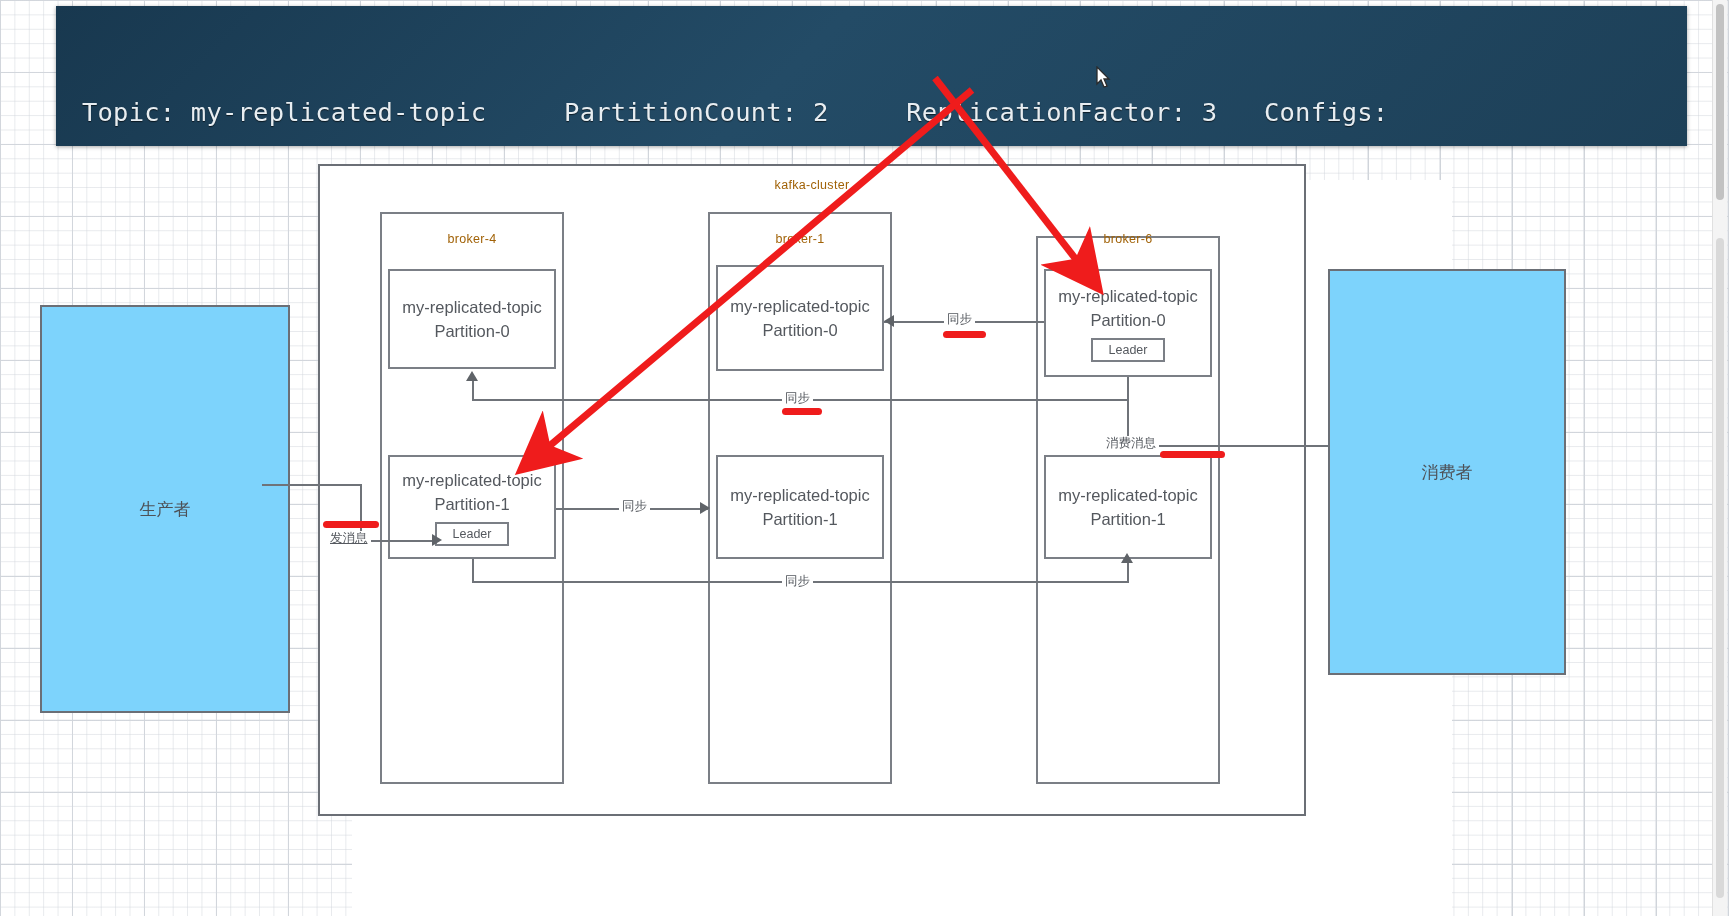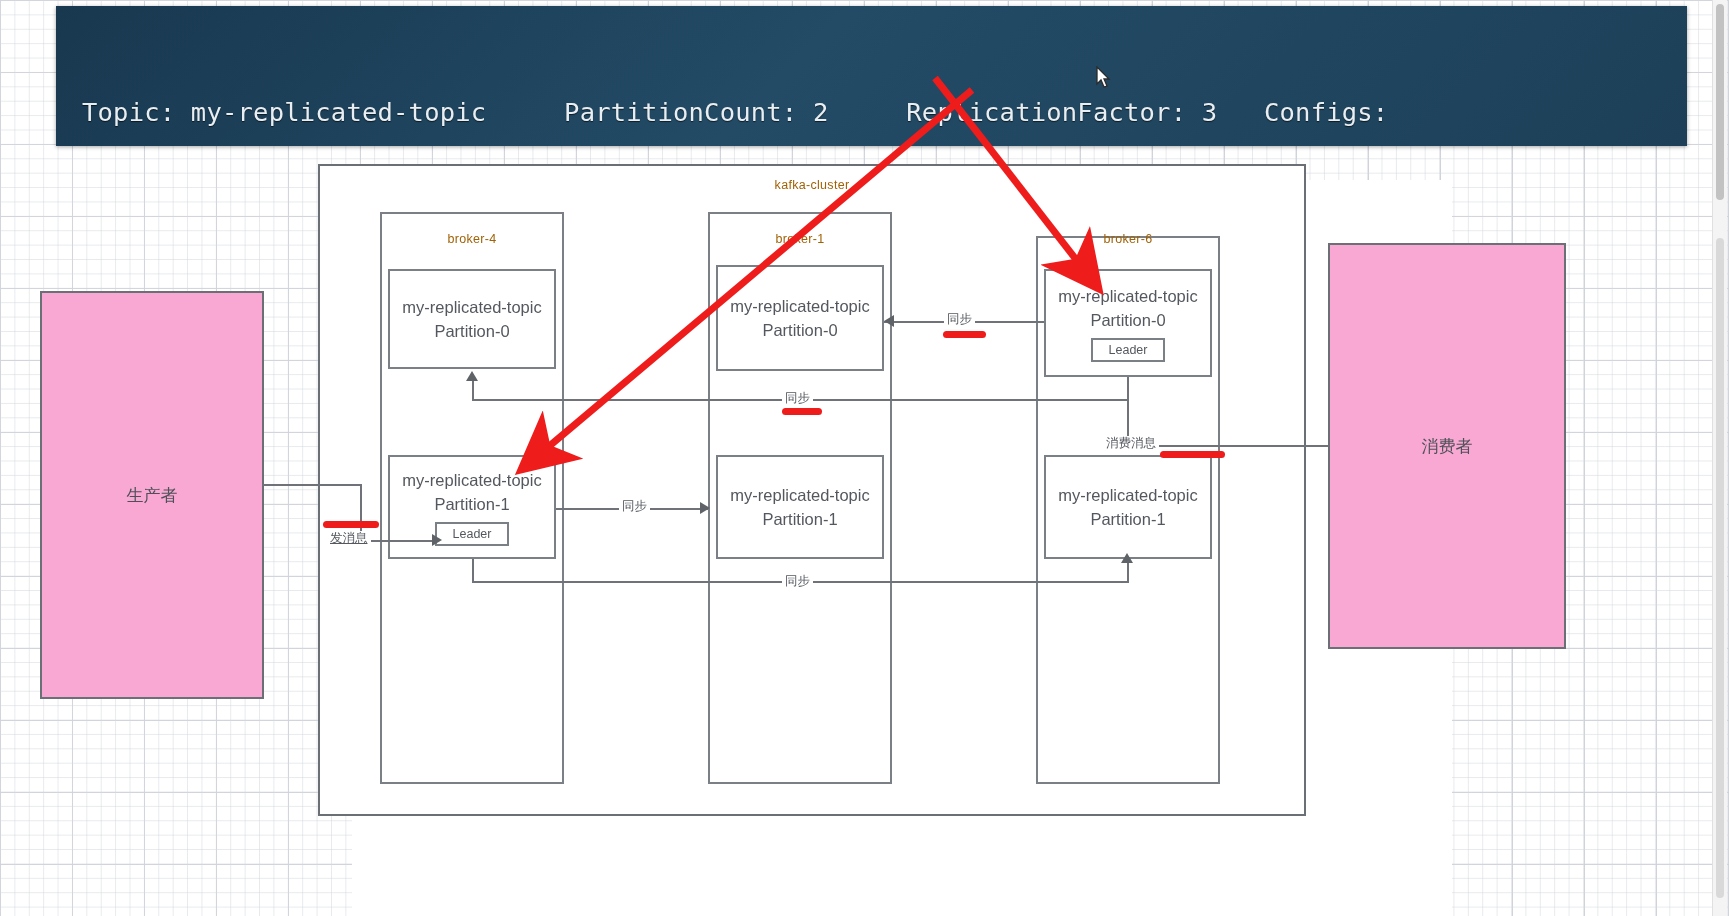--- a/index.html
+++ b/index.html
@@ -69,23 +69,23 @@
     position:absolute;background:#fff;border:2px solid #7b7f86;box-sizing:border-box;
     display:flex;flex-direction:column;align-items:center;justify-content:center;
     color:#54585e;font-size:16.5px;line-height:24px;text-align:center;
   }
   .partbox .ln{white-space:nowrap;}
   .leader{
     margin-top:6px;border:2px solid #7b7f86;background:#fff;
     font-size:12.5px;color:#54585e;padding:2px 16px;line-height:16px;
   }
   .edgebox{
-    position:absolute;background:#f9a8d4;border:2px solid #6b6f76;box-sizing:border-box;
+    position:absolute;background:#7dd3fc;border:2px solid #6b6f76;box-sizing:border-box;
     display:flex;align-items:center;justify-content:center;
-    color:#4d5157;font-size:17px;
+    color:#4d5157;font-size:17px;margin-top:26px;
   }
 
   
   .ln-h{position:absolute;height:0;border-top:2px solid #6f7379;}
   .ln-v{position:absolute;width:0;border-left:2px solid #6f7379;}
   .lbl{
     position:absolute;background:#fff;color:#55595f;font-size:12.5px;
     padding:0 3px;line-height:14px;white-space:nowrap;
   }
   .arrow{position:absolute;width:0;height:0;}
@@ -106,21 +106,21 @@
 <div id="canvas"></div>
 
 <div class="plate" style="left:352px;top:180px;width:1100px;height:736px;"></div>
 
 <div id="terminal">
   <div class="tline">Topic: my-replicated-topic     PartitionCount: 2     ReplicationFactor: 3   Configs:</div>
   
   
 </div>
 
-<div class="edgebox" style="left:40px;top:291px;width:224px;height:408px;text-align:right;">
+<div class="edgebox" style="left:40px;top:279px;width:250px;height:408px;text-align:right;">
   <span>生产者</span>
 </div>
 
 <div class="edgebox" style="left:1328px;top:243px;width:238px;height:406px;">
   <span>消费者</span>
 </div>
 
 <div class="box" style="left:318px;top:164px;width:988px;height:652px;">
 </div>
 <div class="cap" style="left:318px;top:178px;width:988px;">kafka-cluster</div>

